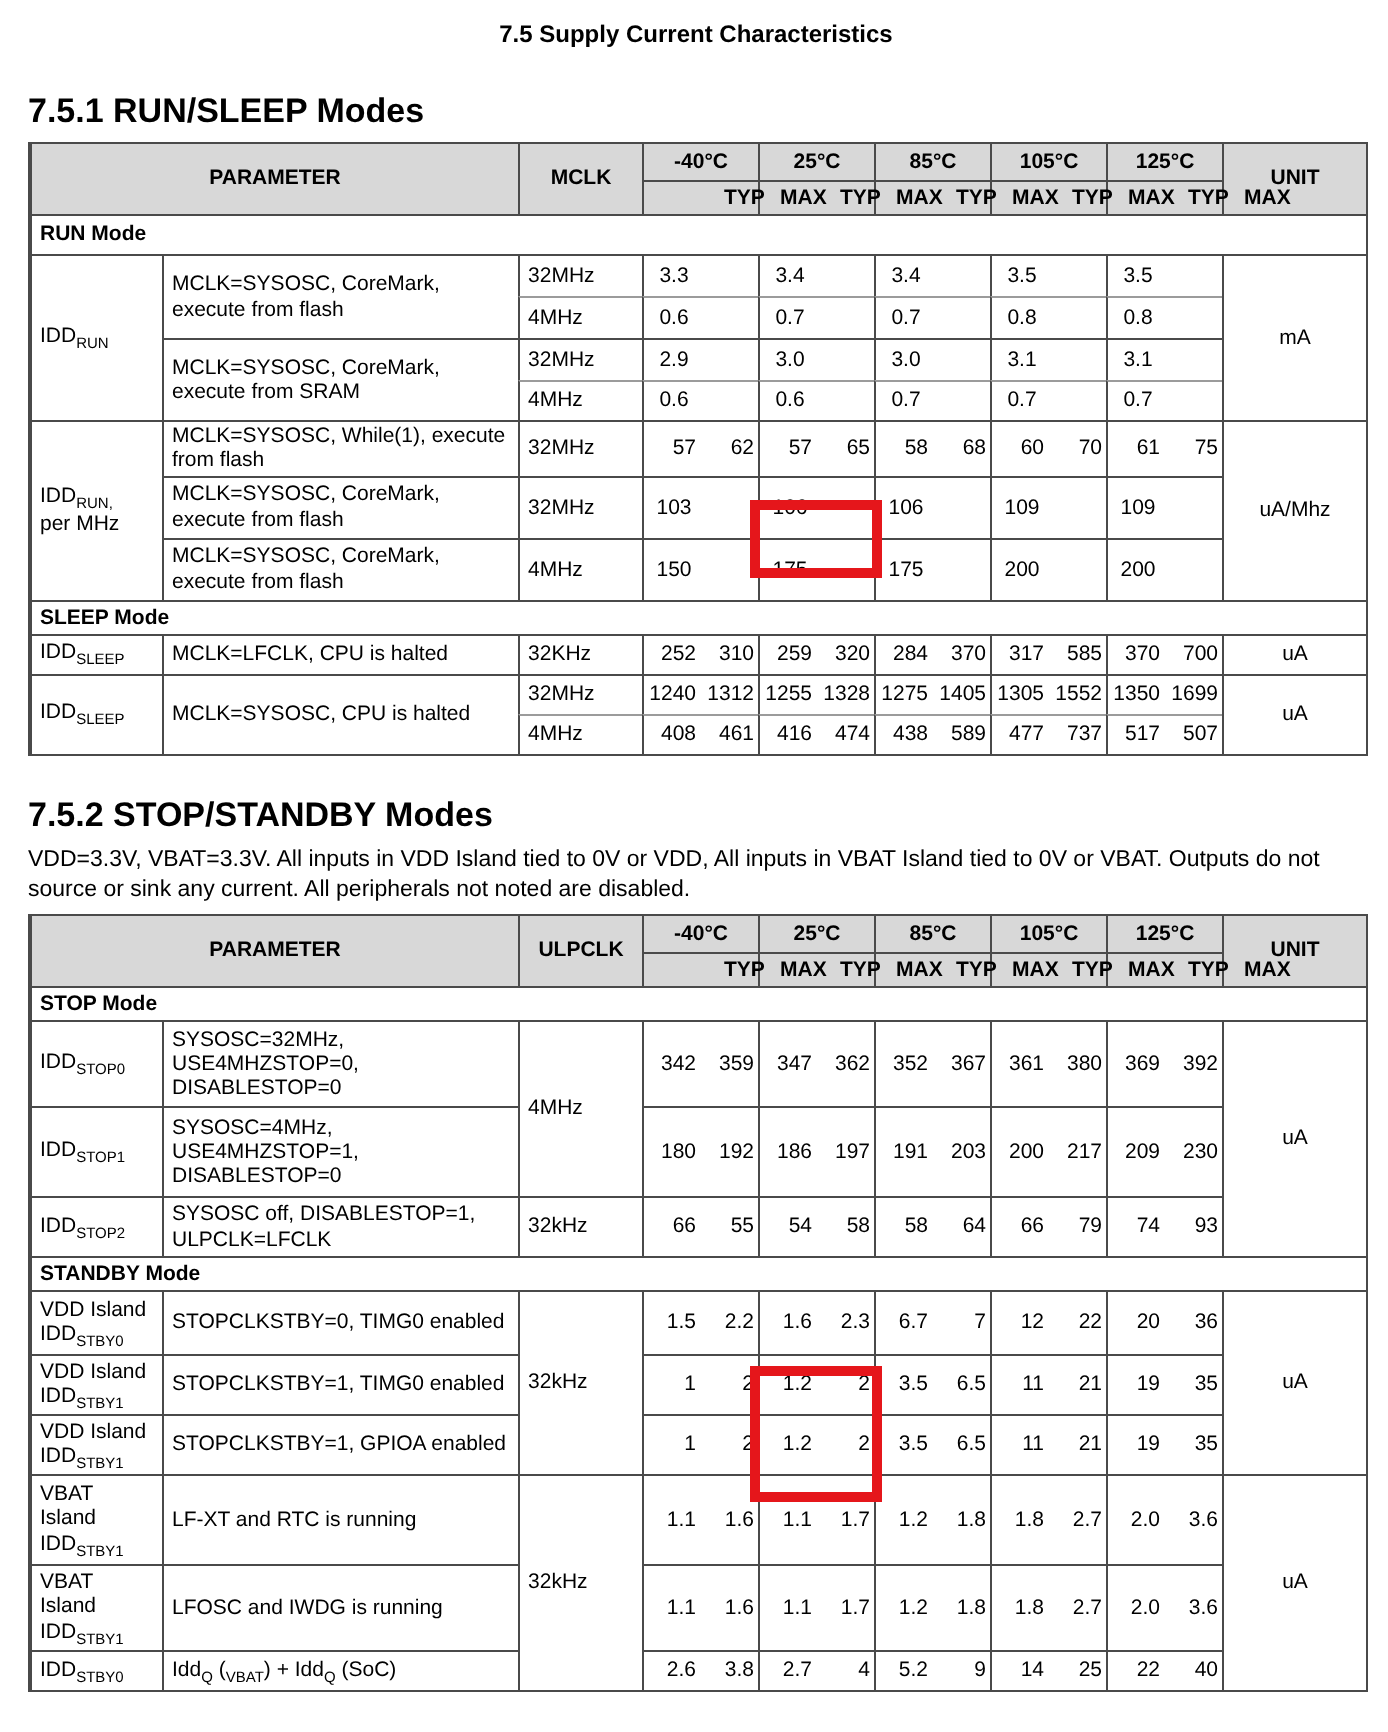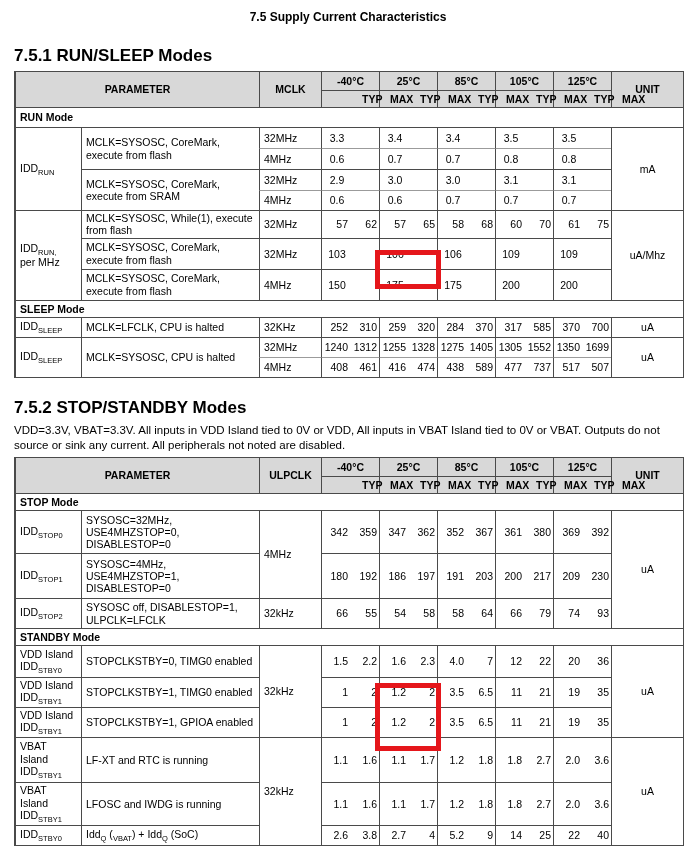--- a/index.html
+++ b/index.html
@@ -309,21 +309,21 @@
             <td class="band" data-name="mode-band-label" colspan="14">STANDBY Mode</td>
           </tr>
           <tr class="g" data-name="table-row" style="height: 32px;">
             <td class="param" data-name="cell-parameter">VDD Island<br>IDD<sub>STBY0</sub></td>
             <td class="desc" data-name="cell-description">STOPCLKSTBY=0, TIMG0 enabled</td>
             <td class="clock" data-name="cell-clock" rowspan="3">32kHz</td>
             <td class="typ val" data-name="cell-typ-value">1.5</td>
             <td class="max val" data-name="cell-max-value">2.2</td>
             <td class="typ val" data-name="cell-typ-value">1.6</td>
             <td class="max val" data-name="cell-max-value">2.3</td>
-            <td class="typ val" data-name="cell-typ-value">4.0</td>
+            <td class="typ val" data-name="cell-typ-value">6.7</td>
             <td class="max val" data-name="cell-max-value">7</td>
             <td class="typ val" data-name="cell-typ-value">12</td>
             <td class="max val" data-name="cell-max-value">22</td>
             <td class="typ val" data-name="cell-typ-value">20</td>
             <td class="max val" data-name="cell-max-value">36</td>
             <td class="unit" data-name="cell-unit" rowspan="3">uA</td>
           </tr>
           <tr class="g" data-name="table-row" style="height: 30px;">
             <td class="param" data-name="cell-parameter">VDD Island<br>IDD<sub>STBY1</sub></td>
             <td class="desc" data-name="cell-description">STOPCLKSTBY=1, TIMG0 enabled</td>

